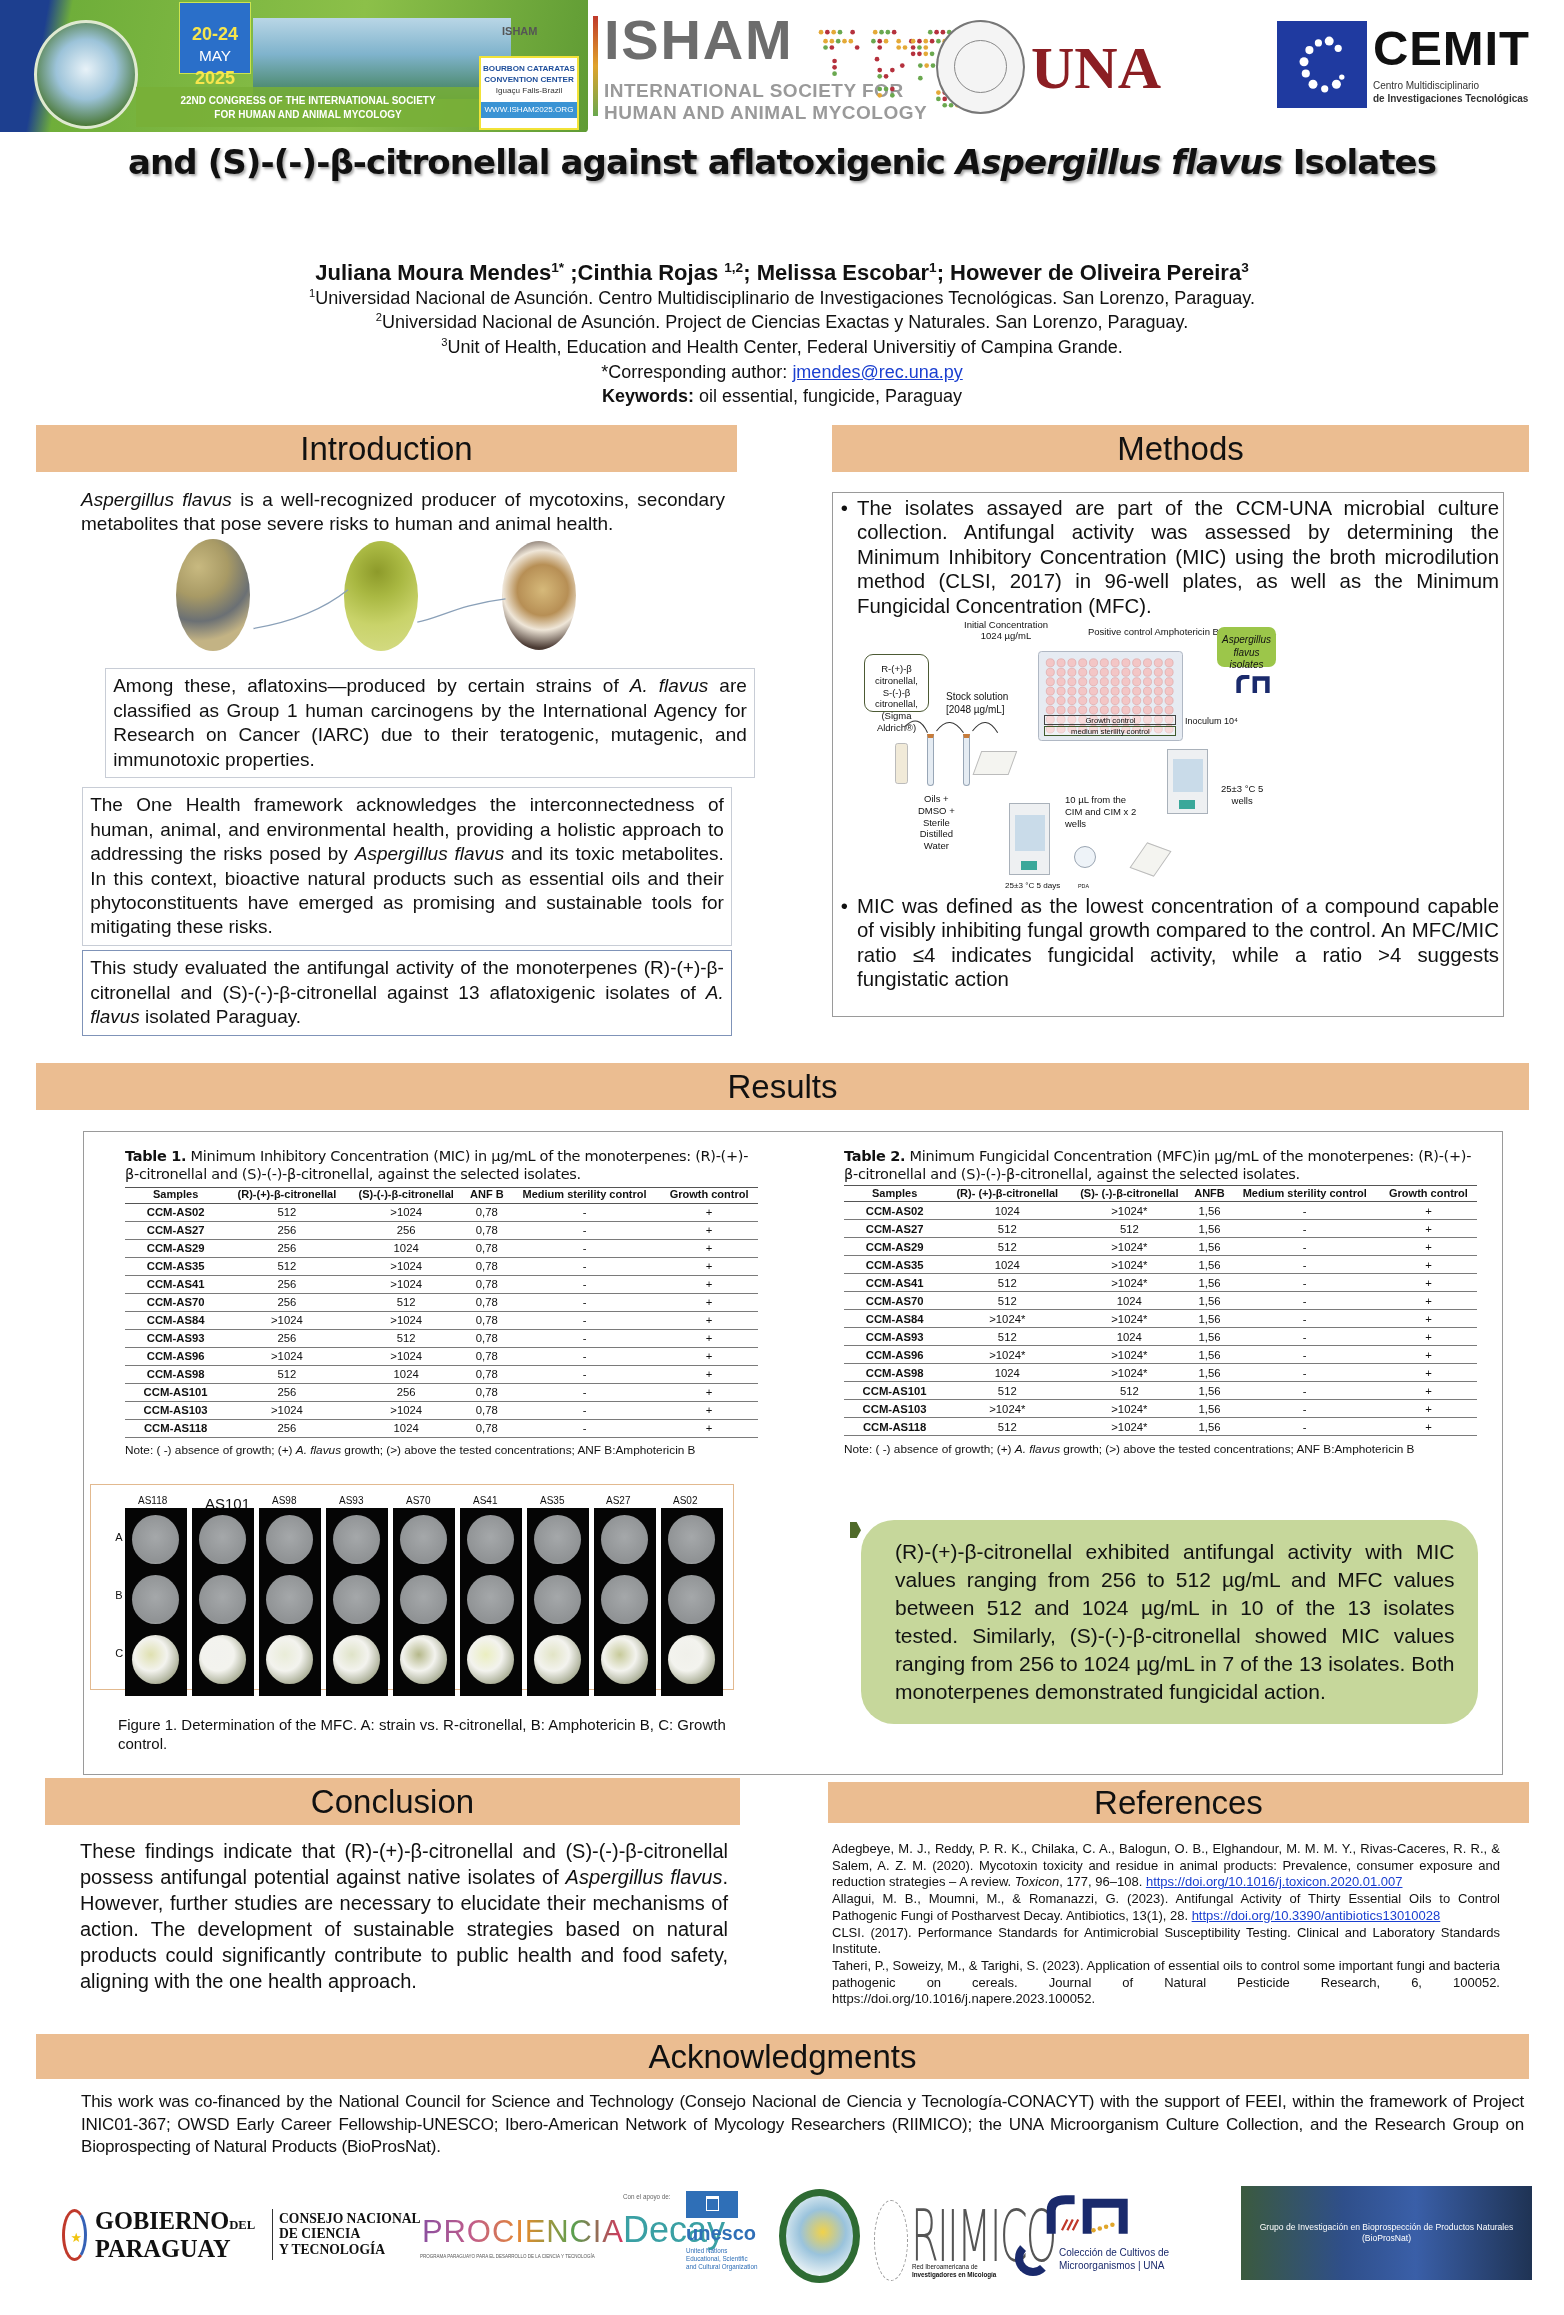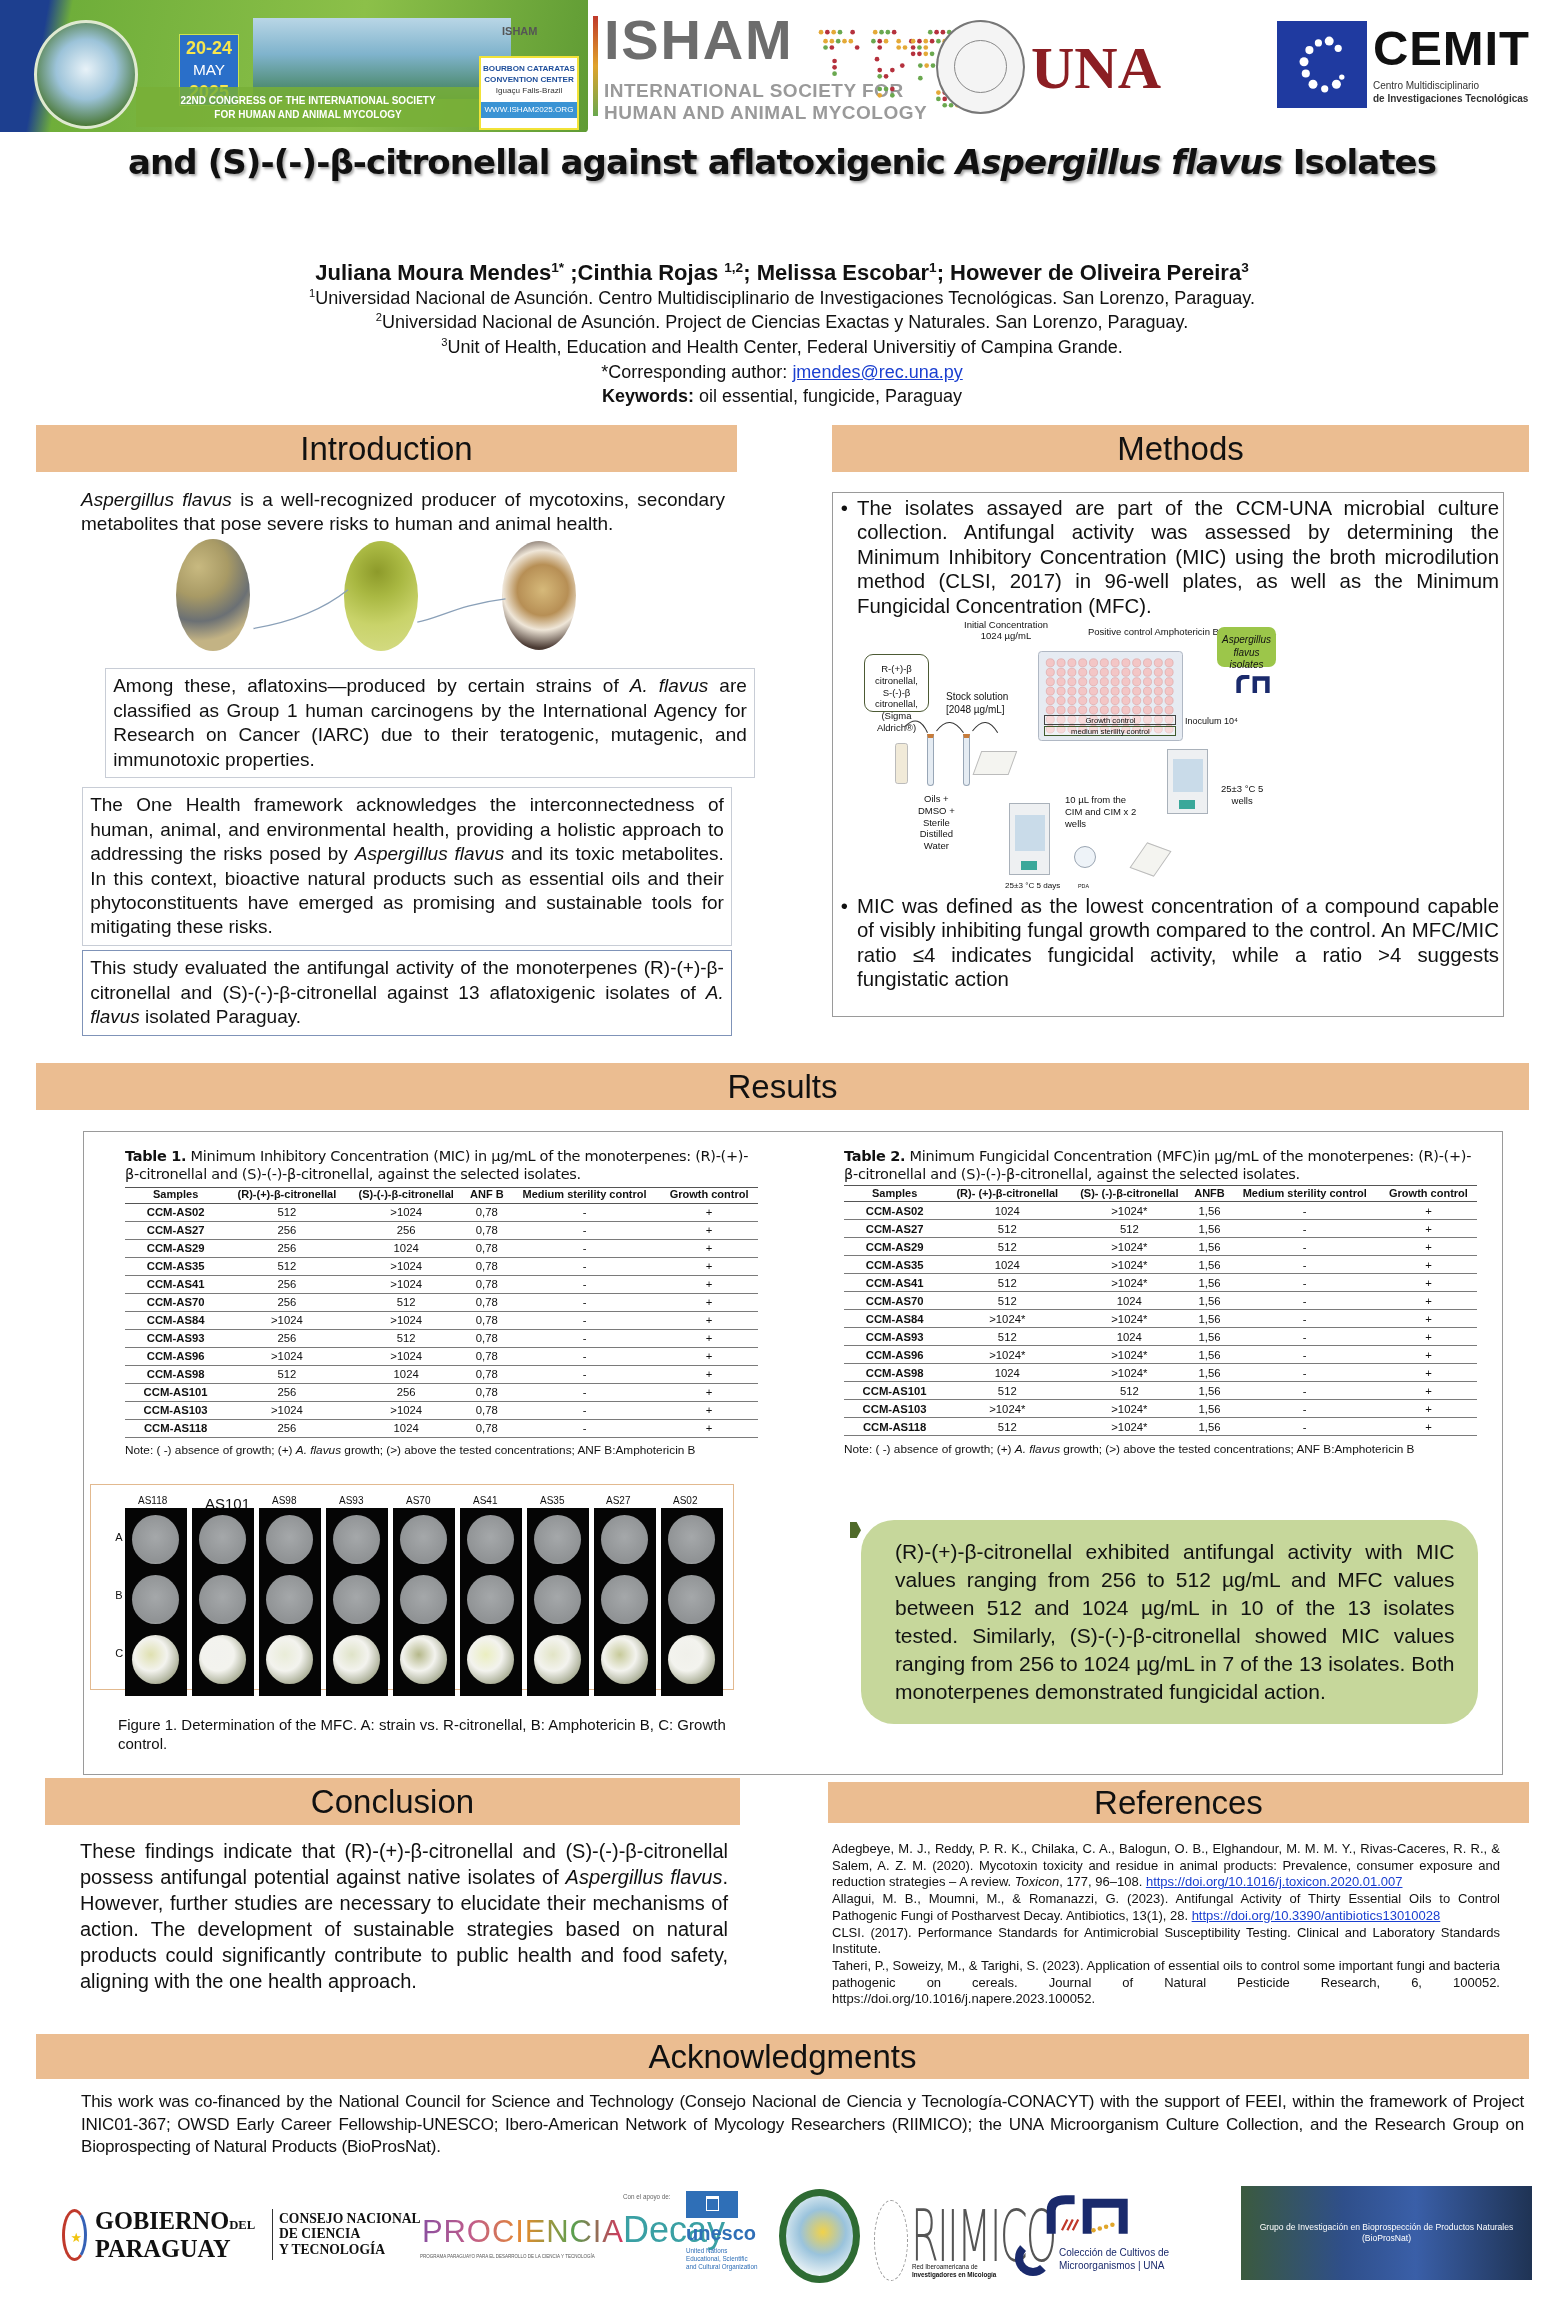--- a/index.html
+++ b/index.html
@@ -2,21 +2,21 @@
 <html style="font-size:14.5px"><head>
 <meta charset="utf-8">
 <style>
   * { box-sizing: border-box; margin: 0; padding: 0; }
   body { width: 1565px; height: 2316px; background: #ffffff; font-family: "Liberation Sans", sans-serif; color: #111; position: relative; overflow: hidden; }
   .abs { position: absolute; }
   
   .hdr { left: 0; top: 0; width: 1565px; height: 136px; background: #fff; }
   .congress { left: 0; top: 0; width: 588px; height: 132px; background: linear-gradient(100deg, #1d3f8f 0%, #1d3f8f 8%, #6fae3a 12%, #8cc049 60%, #5f9b34 100%); border-bottom-right-radius: 3.6px; overflow: hidden; }
   .cg-circle { left: 34px; top: 20px; width: 104px; height: 109px; border-radius: 50%; background: radial-gradient(circle at 50% 45%, #e8f2f8 0%, #9cc3d9 40%, #4c7a3a 75%); border: 3.6px solid #dfe9d0; }
-  .cg-date { left: 179px; top: 34px; width: 60px; height: 72px; background: #2a6fc9; color: #f7e64d; font-weight: bold; text-align: center; font-size: 18px; line-height: 22px; padding-top: 2px; border: 1.8px solid #cde34f; }
+  .cg-date { left: 179px; top: 2px; width: 72px; height: 72px; background: #2a6fc9; color: #f7e64d; font-weight: bold; text-align: center; font-size: 18px; line-height: 22px; padding-top: 20px; border: 1.8px solid #cde34f; }
   .cg-date .may { color: #fff; font-size: 15.4px; font-weight: normal; }
   .cg-img { left: 253px; top: 18px; width: 258px; height: 81px; background: linear-gradient(180deg, #b9d6e6 0%, #7fb3cc 45%, #3f7f55 100%); }
   .cg-band { left: 136px; top: 87px; width: 344px; height: 40px; color: #fff; font-weight: bold; font-size: 10px; text-align: center; line-height: 13.6px; padding-top: 7.2px; background: rgba(120,175,55,0.85); }
   .cg-venue { left: 479px; top: 56px; width: 100px; height: 74px; background: #fff; border: 2.7px solid #f2e337; text-align: center; font-size: 8.1px; font-weight: bold; color: #1d4d9a; line-height: 11px; padding-top: 5.4px; }
   .cg-venue .web { display: block; margin-top: 5.4px; background: #3a93d4; color: #fff; font-weight: normal; padding: 2.7px 0; }
   .cg-isham-mini { left: 502px; top: 25px; width: 72px; height: 23.5px; font-size: 11px; font-weight: bold; color: #555; }
   .isham-bar { left: 593px; top: 16.3px; width: 4.5px; height: 100px; background: linear-gradient(180deg, #c0392b 0%, #e0a32b 50%, #6aa84f 100%); }
   .isham-word { left: 604px; top: 7.2px; font-size: 56px; font-weight: bold; color: #6d6d6d; letter-spacing: 1.8px; }
   .isham-sub { left: 604px; top: 80px; font-size: 19px; color: #9a9a9a; line-height: 22px; font-weight: bold; letter-spacing: 0.5px; }
   .isham-map { left: 812px; top: 13.6px; width: 158px; height: 113px; }

